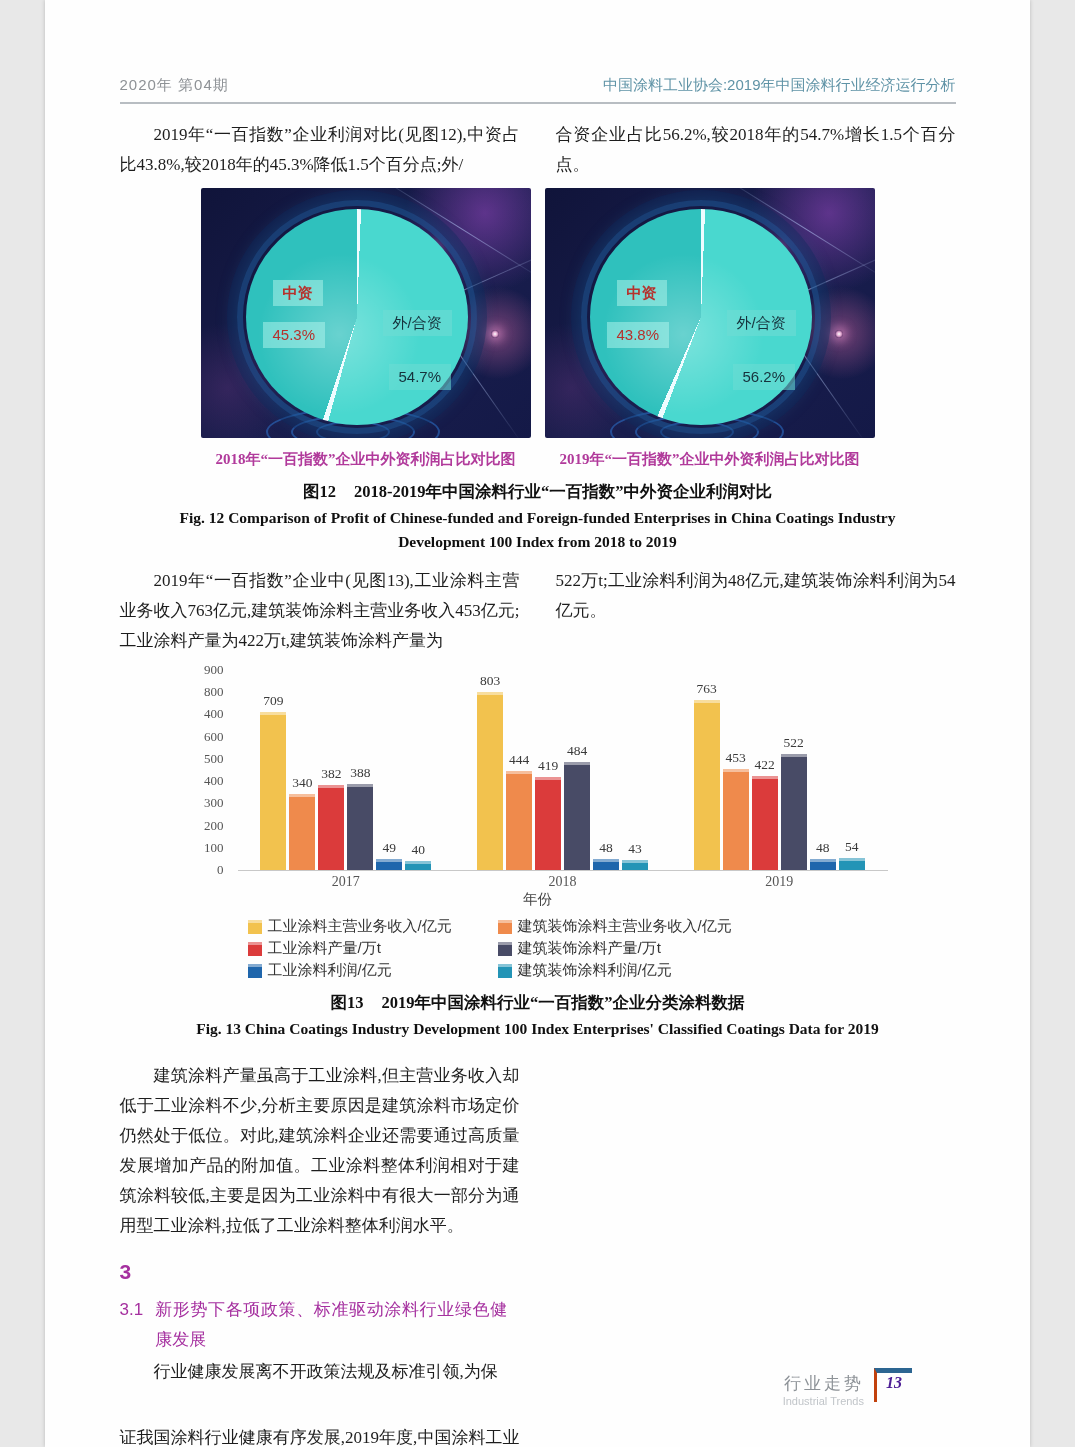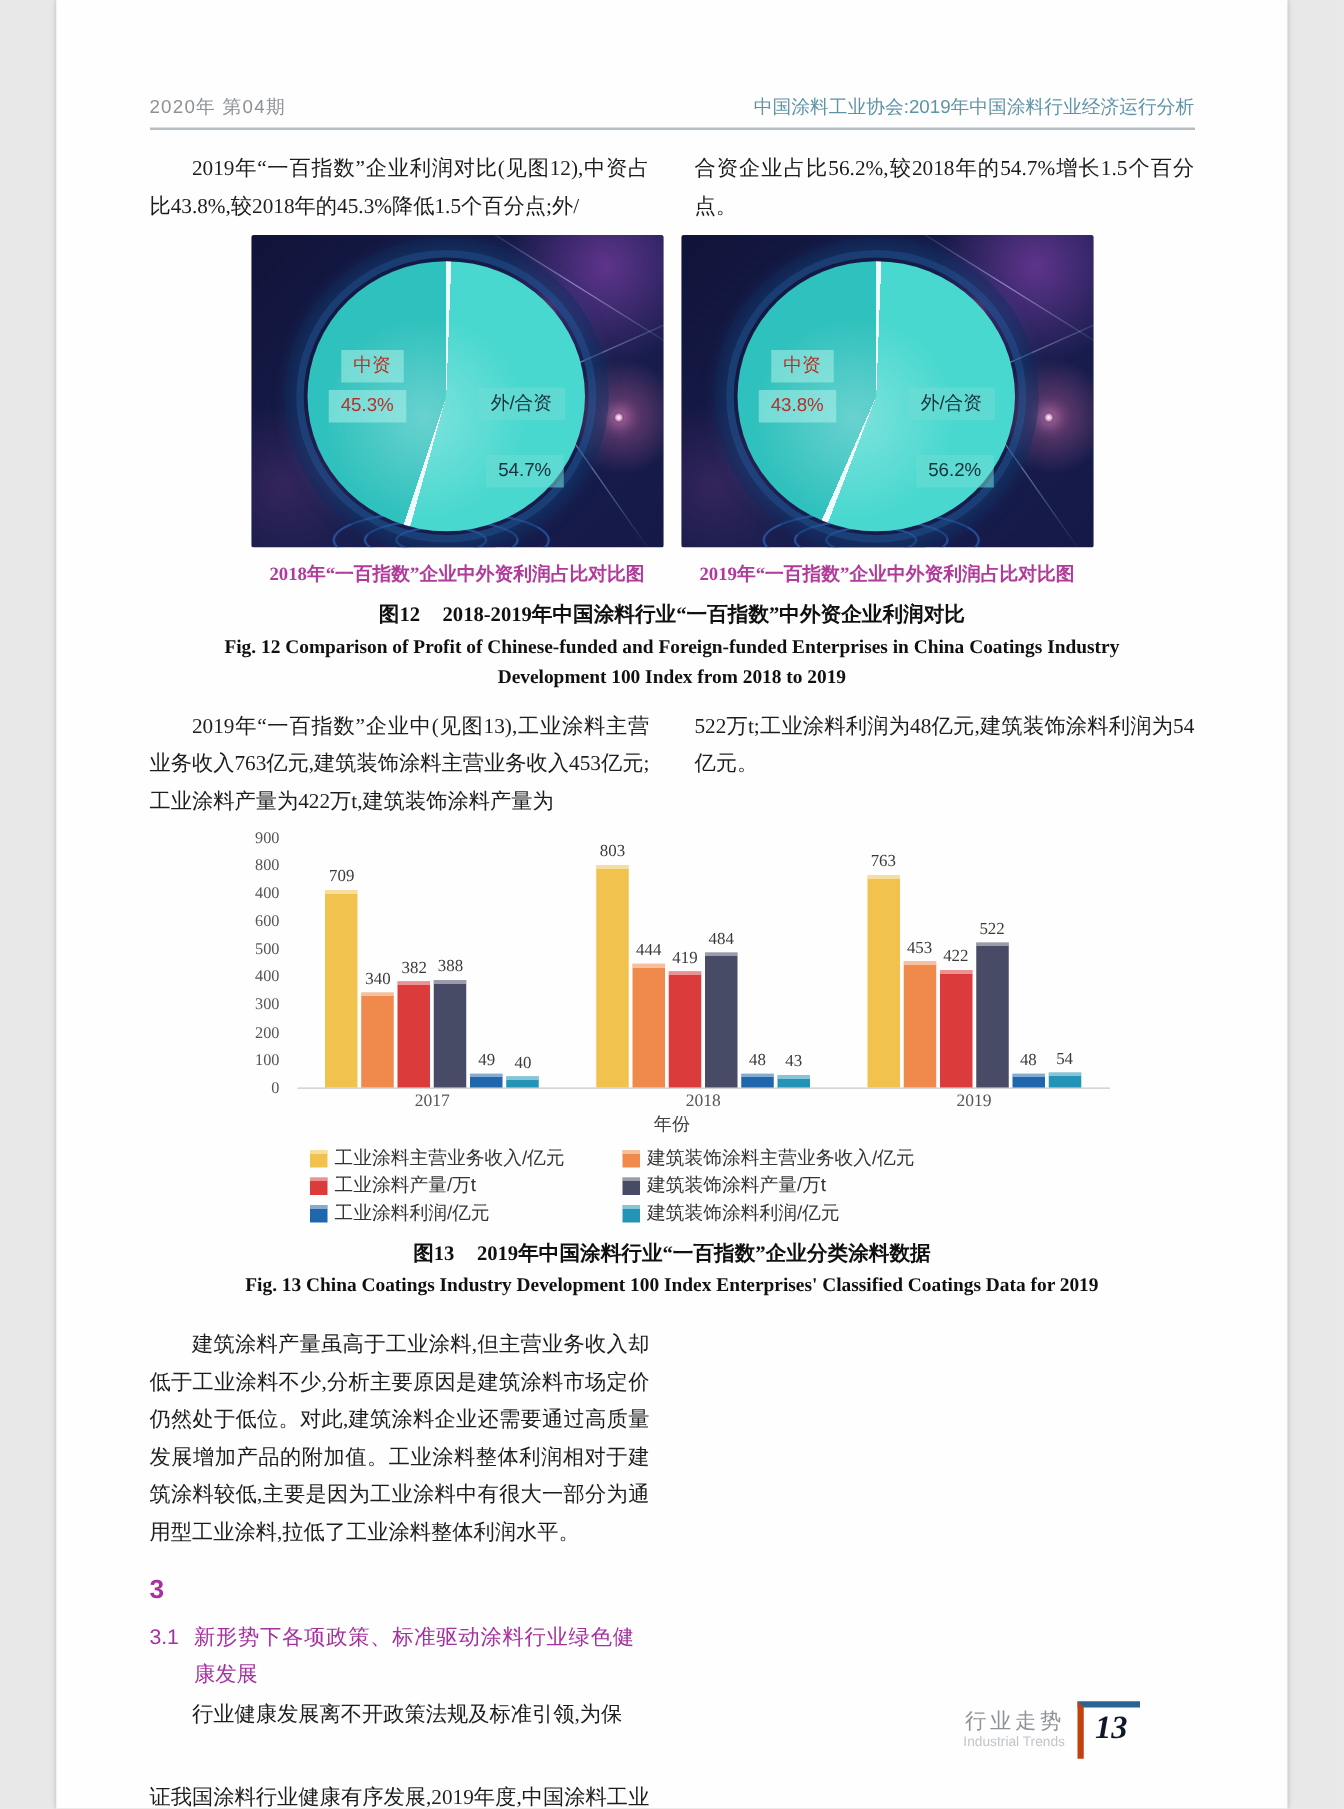--- a/index.html
+++ b/index.html
@@ -41,22 +41,22 @@
   .rp1{width:170px;height:44px;left:65px;bottom:-18px;}
   .rp2{width:120px;height:30px;left:90px;bottom:-11px;}
   .rp3{width:70px;height:18px;left:115px;bottom:-5px;}
   .pie-outer{position:absolute;left:36px;top:12px;width:228px;height:222px;border-radius:50%;
       border:6px solid rgba(28,86,148,.6);
       box-shadow:0 0 0 10px rgba(12,42,92,.38), 0 0 20px rgba(50,150,210,.35);}
   .pie-disc{position:absolute;inset:3px;border-radius:50%;}
   .pie-disc::after{content:"";position:absolute;inset:0;border-radius:50%;
       background:radial-gradient(circle at 42% 58%, rgba(255,255,255,.28), rgba(255,255,255,0) 45%);}
   .lab{position:absolute;font-size:15px;line-height:20px;padding:3px 10px;font-family:"Liberation Sans",sans-serif;}
-  .lab-zh1{left:72px;top:92px;color:#b6312c;background:rgba(170,240,232,.55);}
-  .lab-v1{left:62px;top:124px;color:#b6312c;background:rgba(180,245,238,.50);}
+  .lab-zh1{left:72px;top:92px;color:#b6312c;background:rgba(170,240,232,.55);font-weight:bold;}
+  .lab-v1{left:62px;top:134px;color:#b6312c;background:rgba(180,245,238,.50);}
   .lab-zh2{left:182px;top:122px;color:#16323c;background:rgba(110,220,212,.60);}
   .lab-v2{left:188px;top:176px;color:#16323c;background:rgba(110,220,212,.55);}
 
   .pie-caps{display:flex;justify-content:center;gap:14px;margin-top:12px;}
   .pie-cap{width:330px;text-align:center;font-size:15px;font-weight:600;color:#b13a9b;}
   .figcap-zh{margin-top:12px;text-align:center;font-size:16.5px;font-weight:bold;color:#101010;}
   .figcap-zh .gap{display:inline-block;width:18px;}
   .figcap-en{margin-top:3px;text-align:center;font-size:15.5px;font-weight:bold;line-height:24px;color:#101010;}
 
   
@@ -83,23 +83,23 @@
         font-size:21px;color:#a5309f;display:flex;gap:16px;align-items:baseline;}
   .sec31{margin:8px 0 2px 0;font-family:"Liberation Sans",sans-serif;font-weight:normal;
          font-size:17px;line-height:30px;color:#a5309f;display:flex;gap:12px;}
   .sec31 .ttl{width:352px;text-align:justify;}
 
   
   .pg-footer{position:absolute;right:118px;bottom:40px;display:flex;align-items:flex-start;gap:10px;}
   .ft-text{text-align:right;padding-top:4px;}
   .ft-zh{font-family:"Liberation Sans",sans-serif;font-size:17px;color:#8d9297;letter-spacing:3px;}
   .ft-en{font-family:"Liberation Sans",sans-serif;font-size:11px;color:#c1c5c9;}
-  .ft-page{border-left:5px solid #c2410c;border-top:5px solid #2c6591;padding:1px 10px 10px 9px;
+  .ft-page{border-left:3px solid #c2410c;border-top:5px solid #2c6591;padding:1px 10px 10px 9px;
            font-family:"Liberation Serif",serif;font-style:italic;font-weight:bold;
-           font-size:26px;color:#0f172a;}
+           font-size:16px;color:#4c1d95;}
 </style>
 </head>
 <body>
 
 <div class="page">
   <div class="content">
 
     <div class="hdr">
       <span class="hdr-left">2020年  第04期</span>
       <span class="hdr-right">中国涂料工业协会:2019年中国涂料行业经济运行分析</span>

